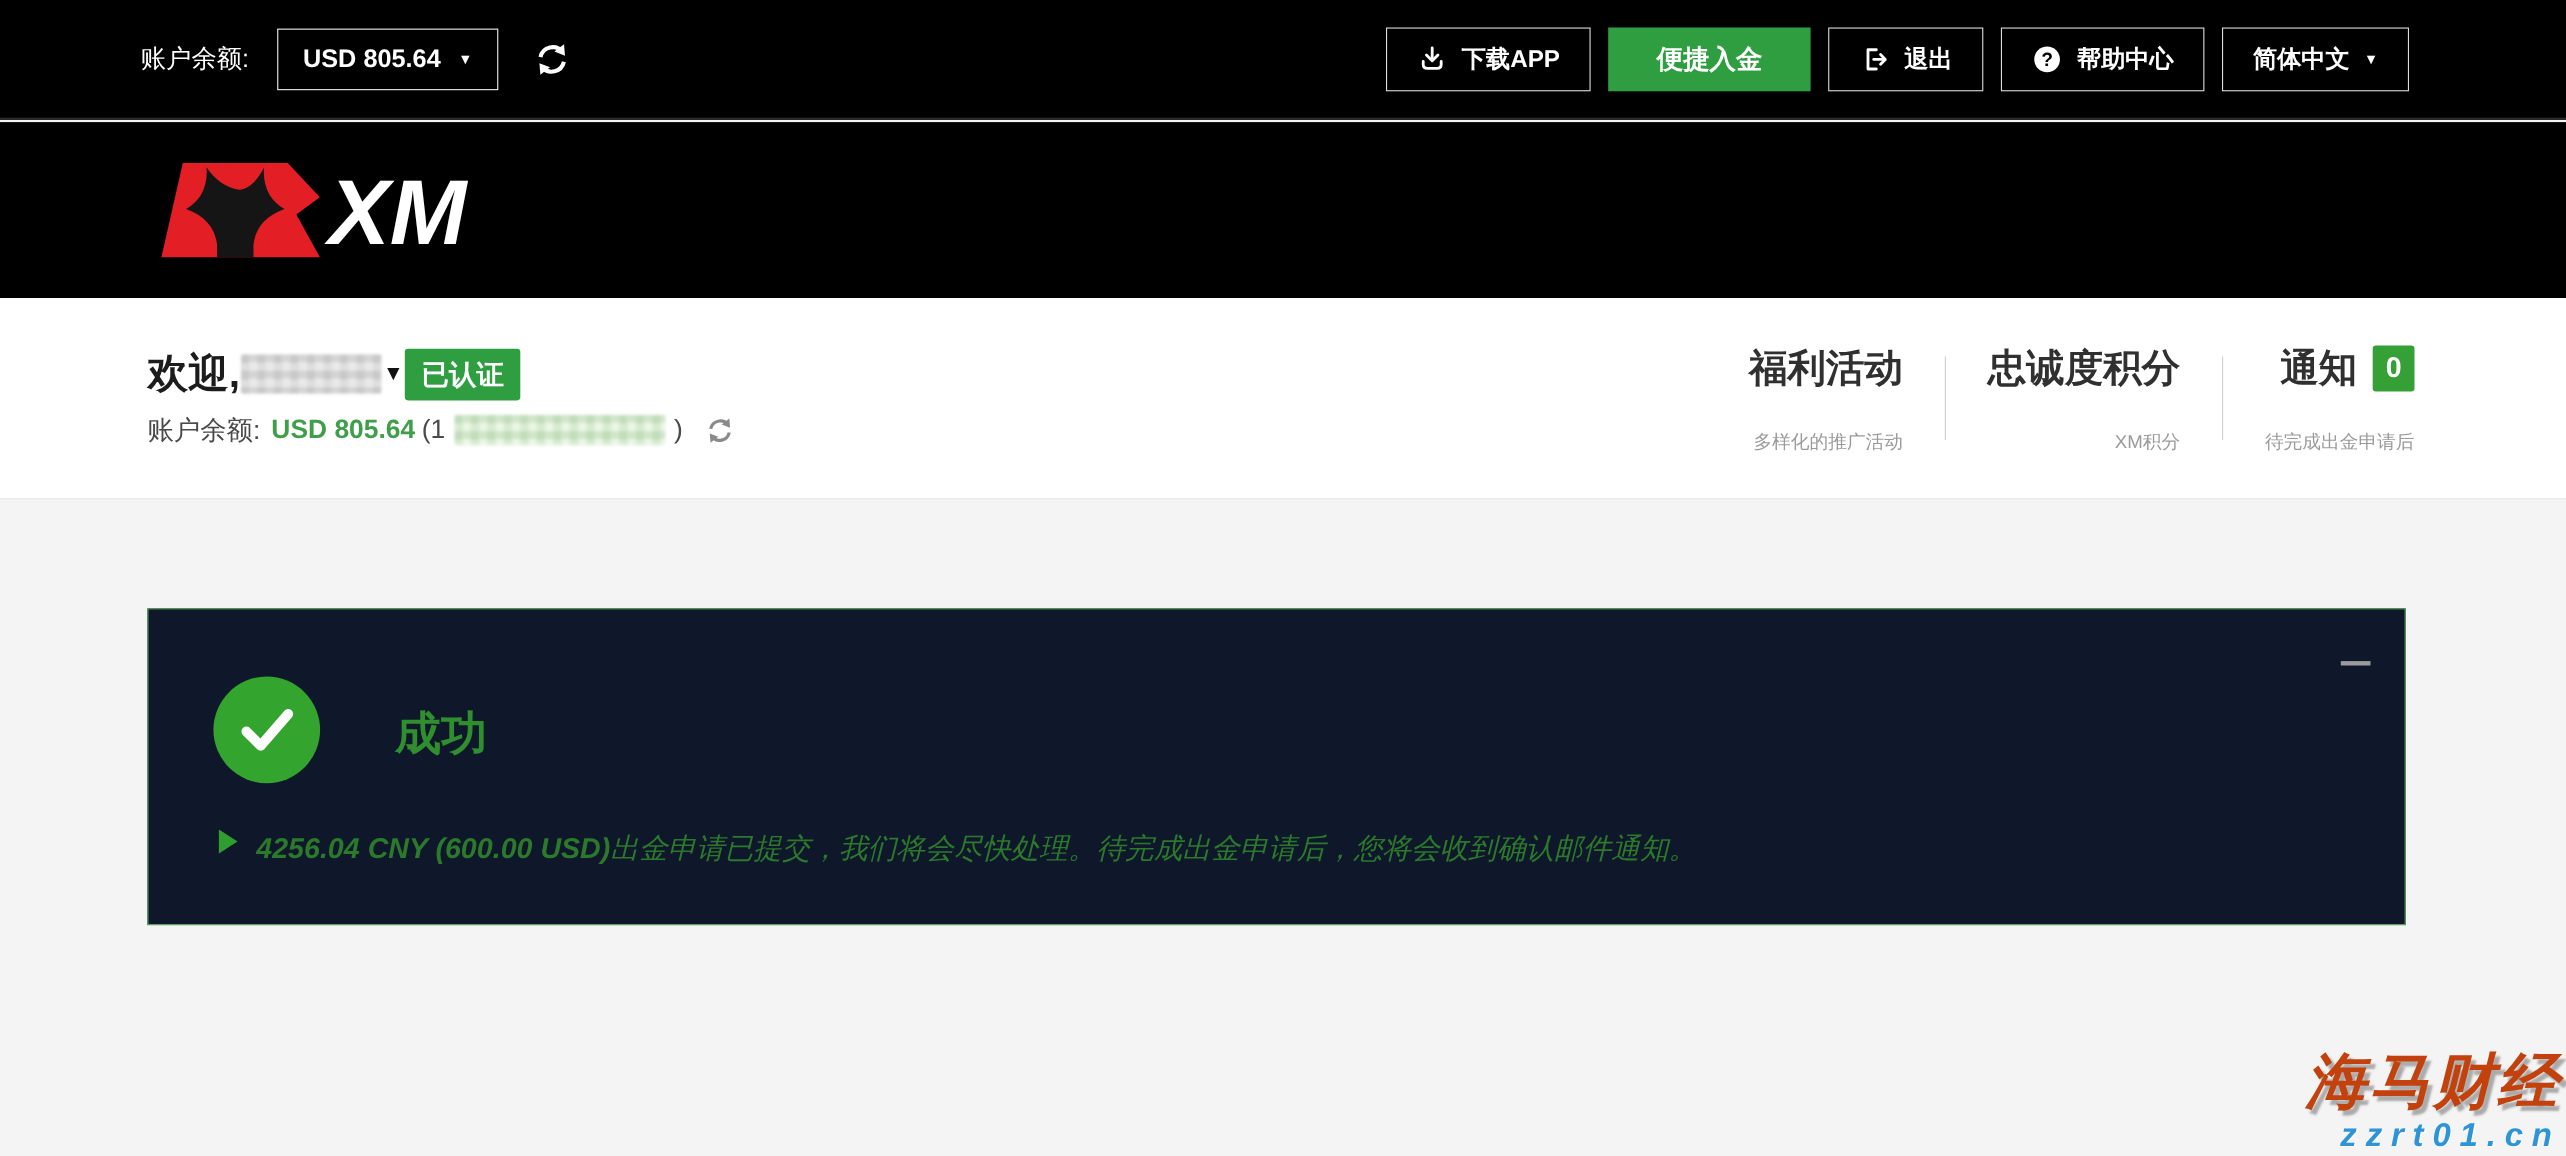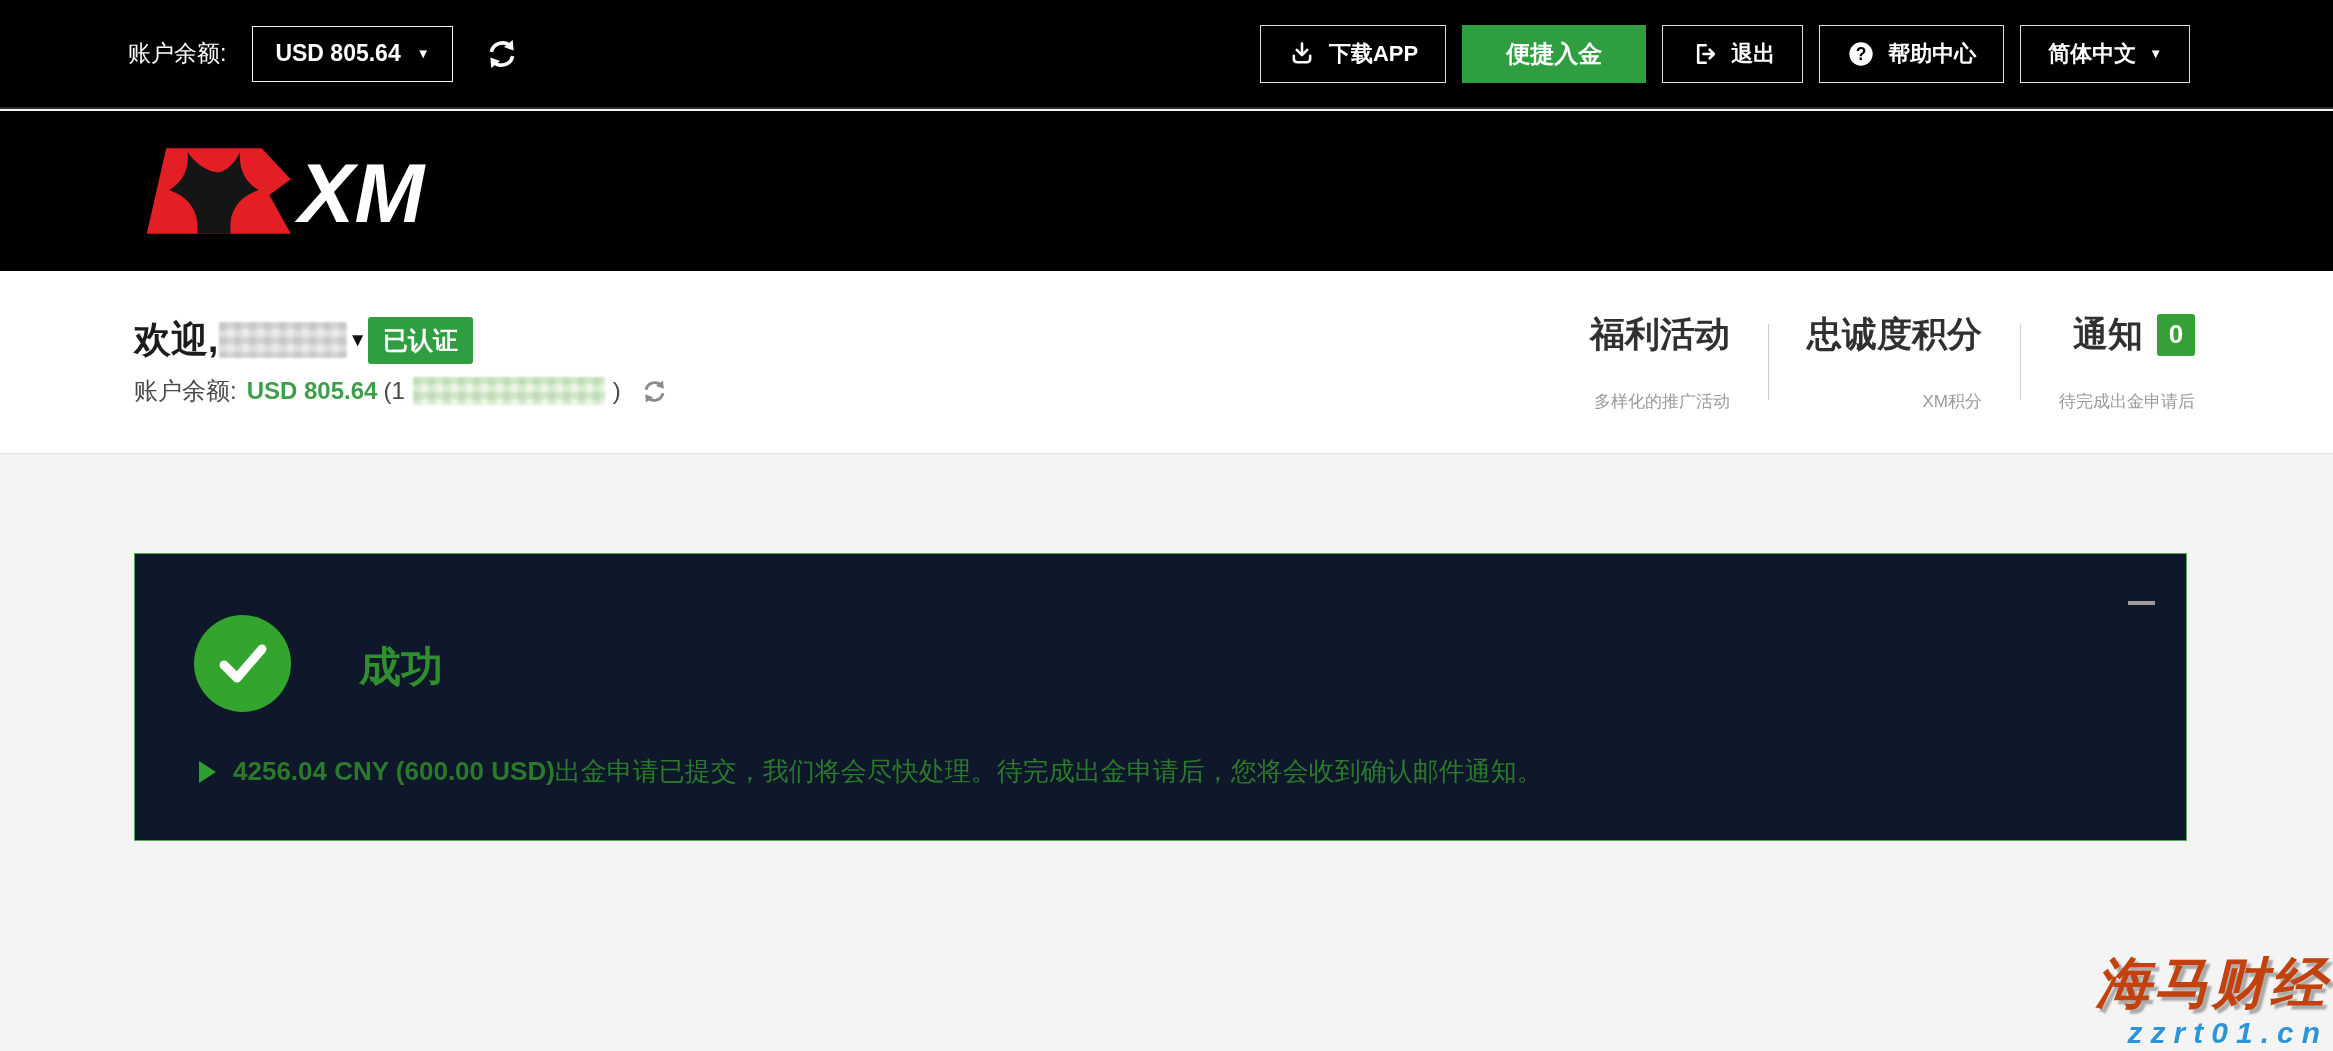--- a/index.html
+++ b/index.html
@@ -86,21 +86,21 @@
   .alert {
     position:absolute; left:134px; top:553px; width:2053px; height:288px;
     background:#0f172a; border:1px solid #58a558;
   }
   .alert-dash { position:absolute; top:47px; right:31px; width:27px; height:4px; background:#9b9b9b; cursor:pointer; }
   .check-circle {
     position:absolute; left:59px; top:61px; width:97px; height:97px; border-radius:50%;
     background:#33a42d; display:flex; align-items:center; justify-content:center;
   }
   .alert-title { position:absolute; left:224px; top:85px; font-size:42px; font-weight:bold; color:#2f8f2f; }
-  .alert-msg { position:absolute; left:64px; top:200px; display:flex; align-items:center; gap:17px; }
+  .alert-msg { position:absolute; left:64px; top:200px; display:flex; gap:17px;font-style:italic; }
   .bullet {
     width:0; height:0; border-left:17px solid #2f9e2f;
     border-top:11px solid transparent; border-bottom:11px solid transparent;
   }
   .msg-text { font-size:26px; color:#2b7a2b; white-space:nowrap; }
   .msg-strong { font-weight:bold; }
 
   
   .watermark { position:absolute; right:5px; bottom:2px; text-align:right; line-height:1.1; }
   .wm1 {

